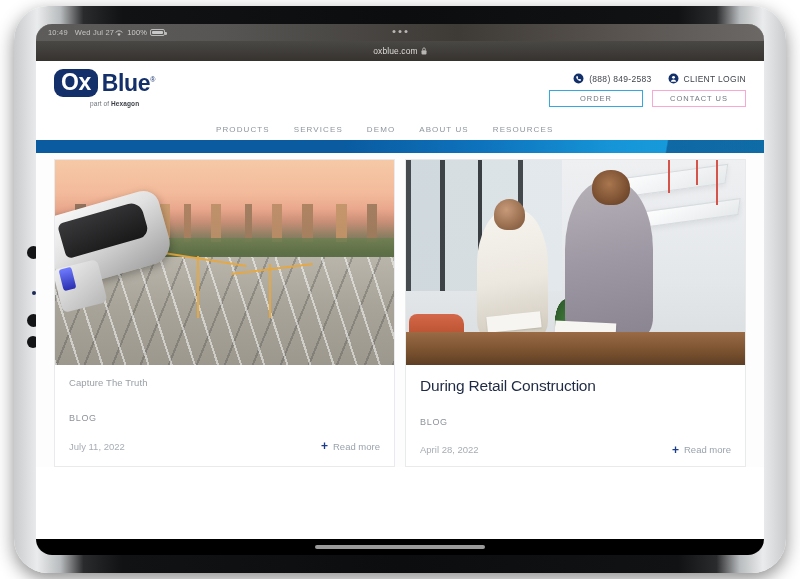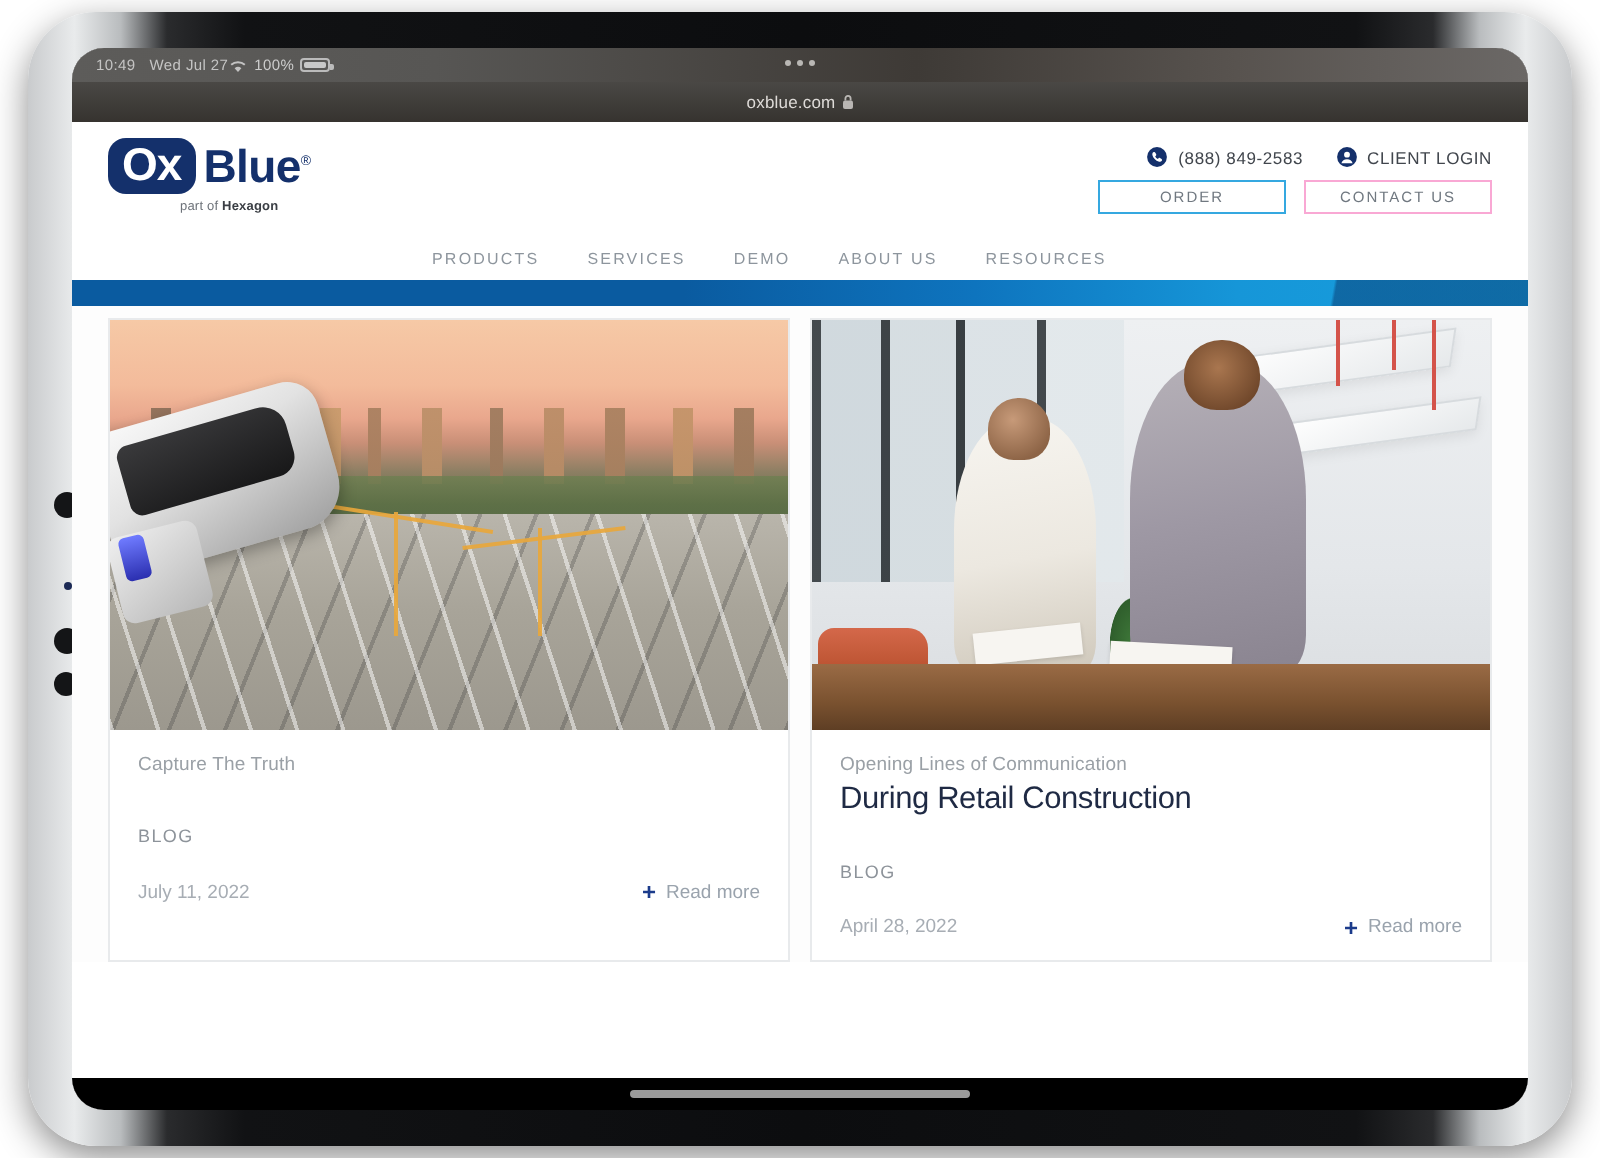--- a/index.html
+++ b/index.html
@@ -439,21 +439,20 @@
                 <div class="person p1"></div>
                   <div class="p1-head"></div>
                 <div class="person p2"></div>
                   <div class="p2-head"></div>
                 <div class="paper" style="left:24%;bottom:17%;width:16%;height:8%;"></div>
                 <div class="paper" style="left:44%;bottom:15%;width:18%;height:6%;transform:rotate(3deg);"></div>
                 <div class="table"></div>
               </div>
             </div>
             <div class="card-body">
-              <div class="card-kicker">Opening Lines of Communication</div>
               <div class="card-title">During Retail Construction</div>
               <div class="card-meta">
                 <div class="card-cat">BLOG</div>
                 <div class="card-foot">
                   <span class="card-date">April 28, 2022</span>
                   <span class="read-more">
                     <span class="plus">+</span>
                     <span>Read more</span>
                   </span>
                 </div>

